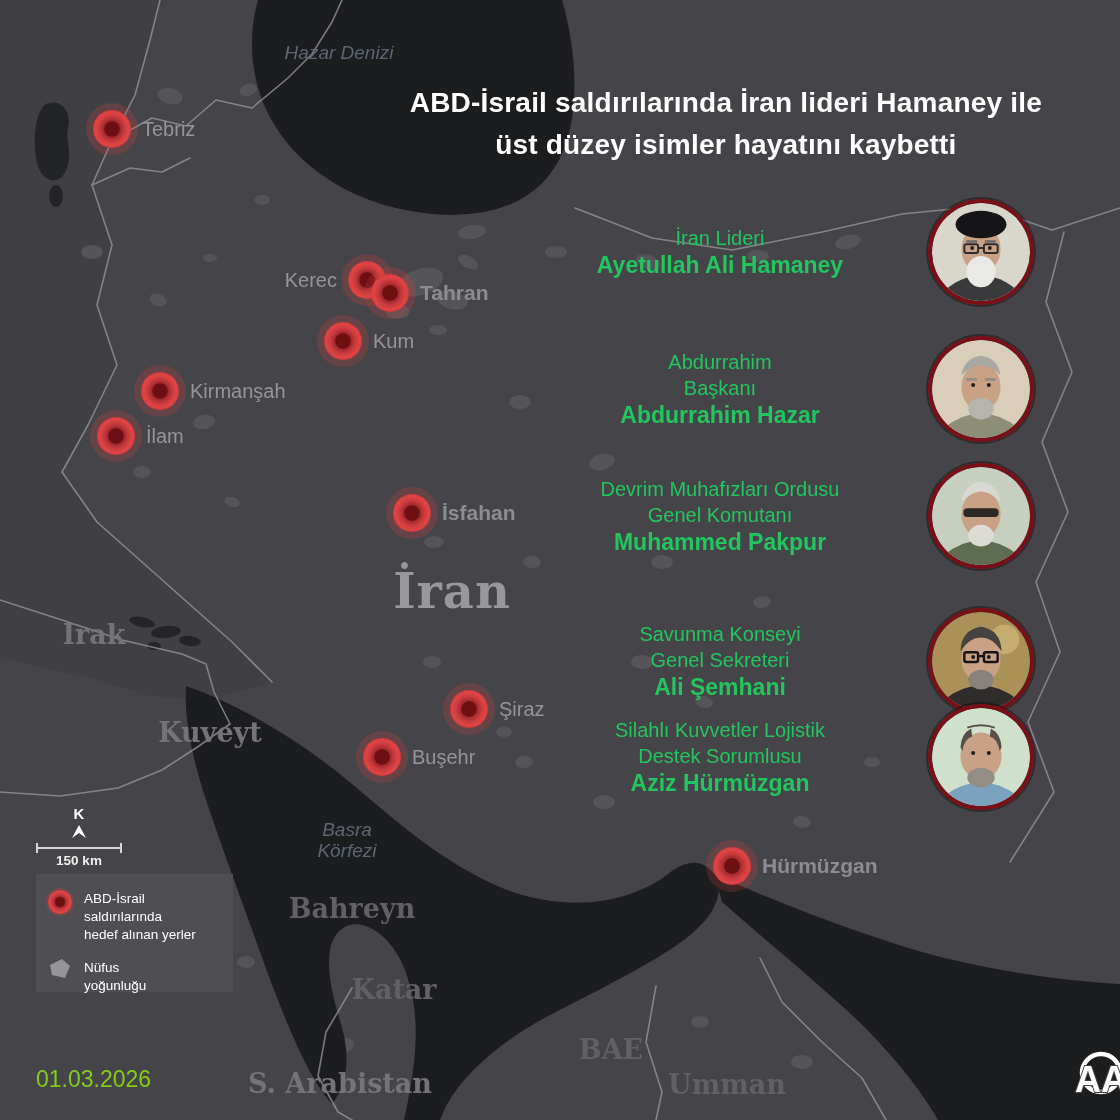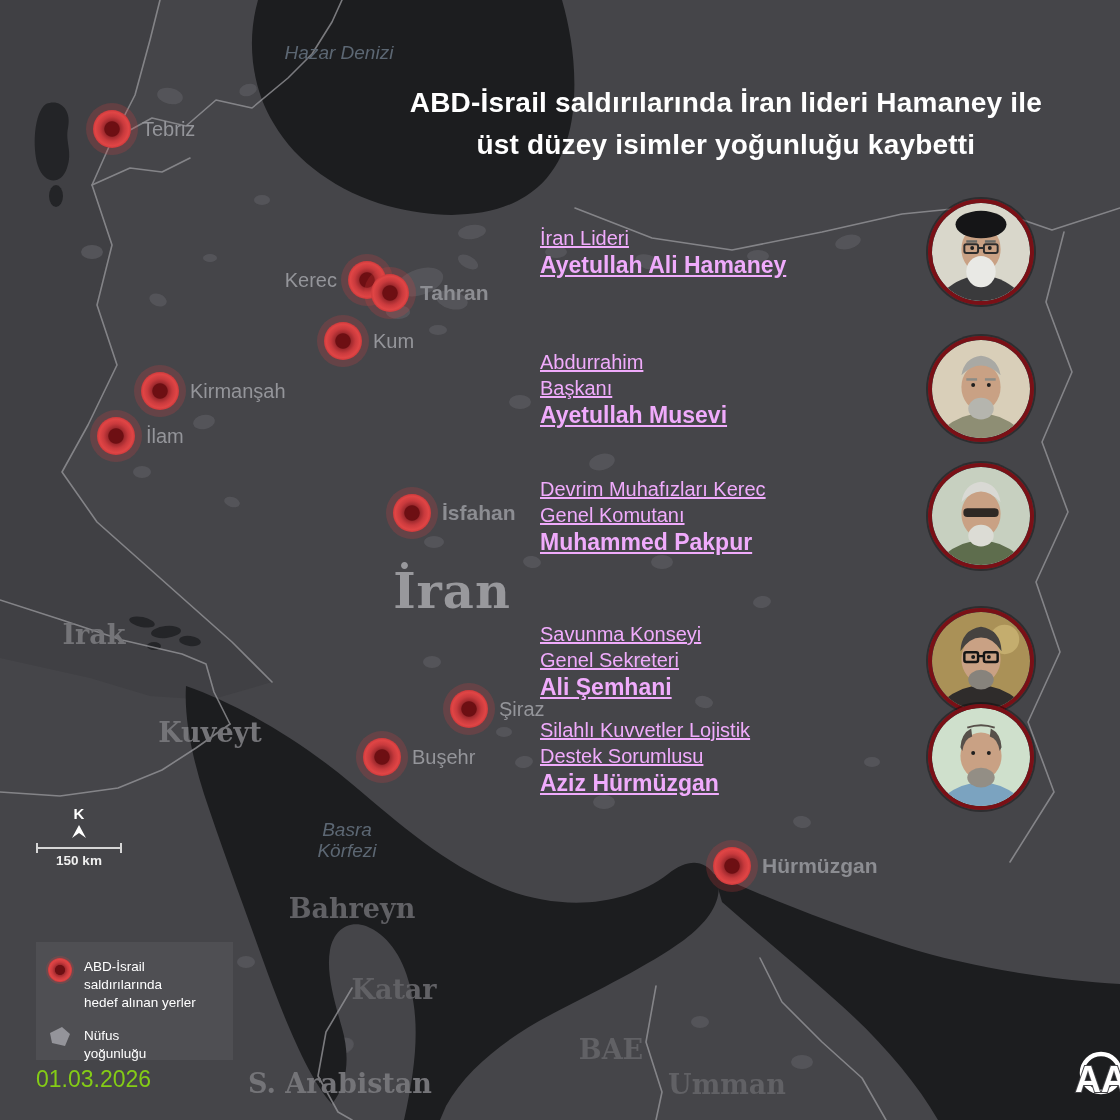--- a/index.html
+++ b/index.html
@@ -12,28 +12,28 @@
   .city-label.bold{font-weight:700;font-size:21px;fill:#8c8d92;}
   .country{font-family:"DejaVu Serif",serif;font-size:27px;font-weight:700;fill:#747478;}
   .country.dim{fill:#616165;}
   .country-large{font-family:"DejaVu Serif",serif;font-size:48px;font-weight:700;fill:#98989c;letter-spacing:1px;}
   .water{font-family:"Liberation Sans",sans-serif;font-style:italic;font-size:19px;fill:#5c6773;}
 
   
   .title{position:absolute;top:82px;right:78px;text-align:center;color:#fff;
          font-size:28px;font-weight:700;line-height:42px;letter-spacing:.2px;}
   .person{position:absolute;right:86px;display:flex;align-items:center;gap:28px;}
-  .ptext{width:360px;text-align:left;color:#f0abfc;text-decoration:underline;}
+  .ptext{width:360px;text-align:center;color:#22c55e;}
   .role{font-size:20px;line-height:26px;font-weight:400;white-space:pre-line;}
   .pname{font-size:23px;line-height:28px;font-weight:700;}
   .photo{width:98px;height:98px;border-radius:50%;border:4px solid #7a1016;overflow:hidden;
          flex:0 0 auto;box-shadow:0 0 0 2px rgba(0,0,0,.35);}
   .photo svg{display:block;width:100%;height:100%;}
 
-  .legend{position:absolute;left:36px;top:942px;width:197px;height:118px;background:#4f4f53;
+  .legend{position:absolute;left:36px;top:874px;width:197px;height:118px;background:#4f4f53;
           box-sizing:border-box;padding:13px 10px 0 10px;}
   .lrow{display:flex;gap:10px;align-items:flex-start;margin-bottom:12px;}
   .licon{flex:0 0 28px;display:flex;justify-content:center;padding-top:1px;}
   .ltext{color:#fff;font-size:13.5px;line-height:18px;white-space:pre-line;padding-top:3px;}
 
   .scalebox{position:absolute;left:34px;top:806px;width:90px;text-align:center;color:#fff;}
   .date{position:absolute;left:36px;top:1066px;color:#84cc16;font-size:23px;font-weight:500;}
   .aa{position:absolute;left:1028px;top:1048px;margin-left:39px;}
 </style>
 </head>
@@ -202,21 +202,21 @@
           <circle cx="732" cy="866" r="26" fill="rgba(217,63,63,0.22)"></circle>
           <circle cx="732" cy="866" r="19" fill="url(#mg)"></circle>
           <circle cx="732" cy="866" r="7.5" fill="#6d0f13"></circle>
         </g>
         <text x="762" y="873" class="city-label bold" text-anchor="start">Hürmüzgan</text>
       </g>
   </svg>
 
   <div class="title">
     <div>ABD-İsrail saldırılarında İran lideri Hamaney ile</div>
-    <div>üst düzey isimler yoğunluğu kaybetti</div>
+    <div>üst düzey isimler hayatını kaybetti</div>
   </div>
 
   <div class="person" style="top:199px">
     <div class="ptext">
       <div class="role">İran Lideri</div>
       <div class="pname">Ayetullah Ali Hamaney</div>
     </div>
     <div class="photo">
       <svg viewBox="0 0 100 100">
         <defs>
@@ -239,21 +239,21 @@
           <line x1="47" y1="46" x2="53" y2="46" stroke="#2c2c2c" stroke-width="2"></line>
         </g>
       </svg>
     </div>
   </div>
 
   <div class="person" style="top:336px">
     <div class="ptext">
       <div class="role">Abdurrahim
 Başkanı</div>
-      <div class="pname">Ayetullah Musevi</div>
+      <div class="pname">Abdurrahim Hazar</div>
     </div>
     <div class="photo">
       <svg viewBox="0 0 100 100">
         <defs>
             <clipPath id="pc2">
               <circle cx="50" cy="50" r="50"></circle>
             </clipPath>
           </defs>
         <g clip-path="url(#pc2)">
           <rect width="100" height="100" fill="#d9cfb9"></rect>
@@ -265,21 +265,21 @@
           <rect x="54" y="39" width="11" height="2.5" fill="#8c8c86"></rect>
           <circle cx="42" cy="46" r="2" fill="#1f1f1f"></circle>
             <circle cx="58" cy="46" r="2" fill="#1f1f1f"></circle>
         </g>
       </svg>
     </div>
   </div>
 
   <div class="person" style="top:463px">
     <div class="ptext">
-      <div class="role">Devrim Muhafızları Kerec
+      <div class="role">Devrim Muhafızları Ordusu
 Genel Komutanı</div>
       <div class="pname">Muhammed Pakpur</div>
     </div>
     <div class="photo">
       <svg viewBox="0 0 100 100">
         <defs>
             <clipPath id="pc3">
               <circle cx="50" cy="50" r="50"></circle>
             </clipPath>
           </defs>

